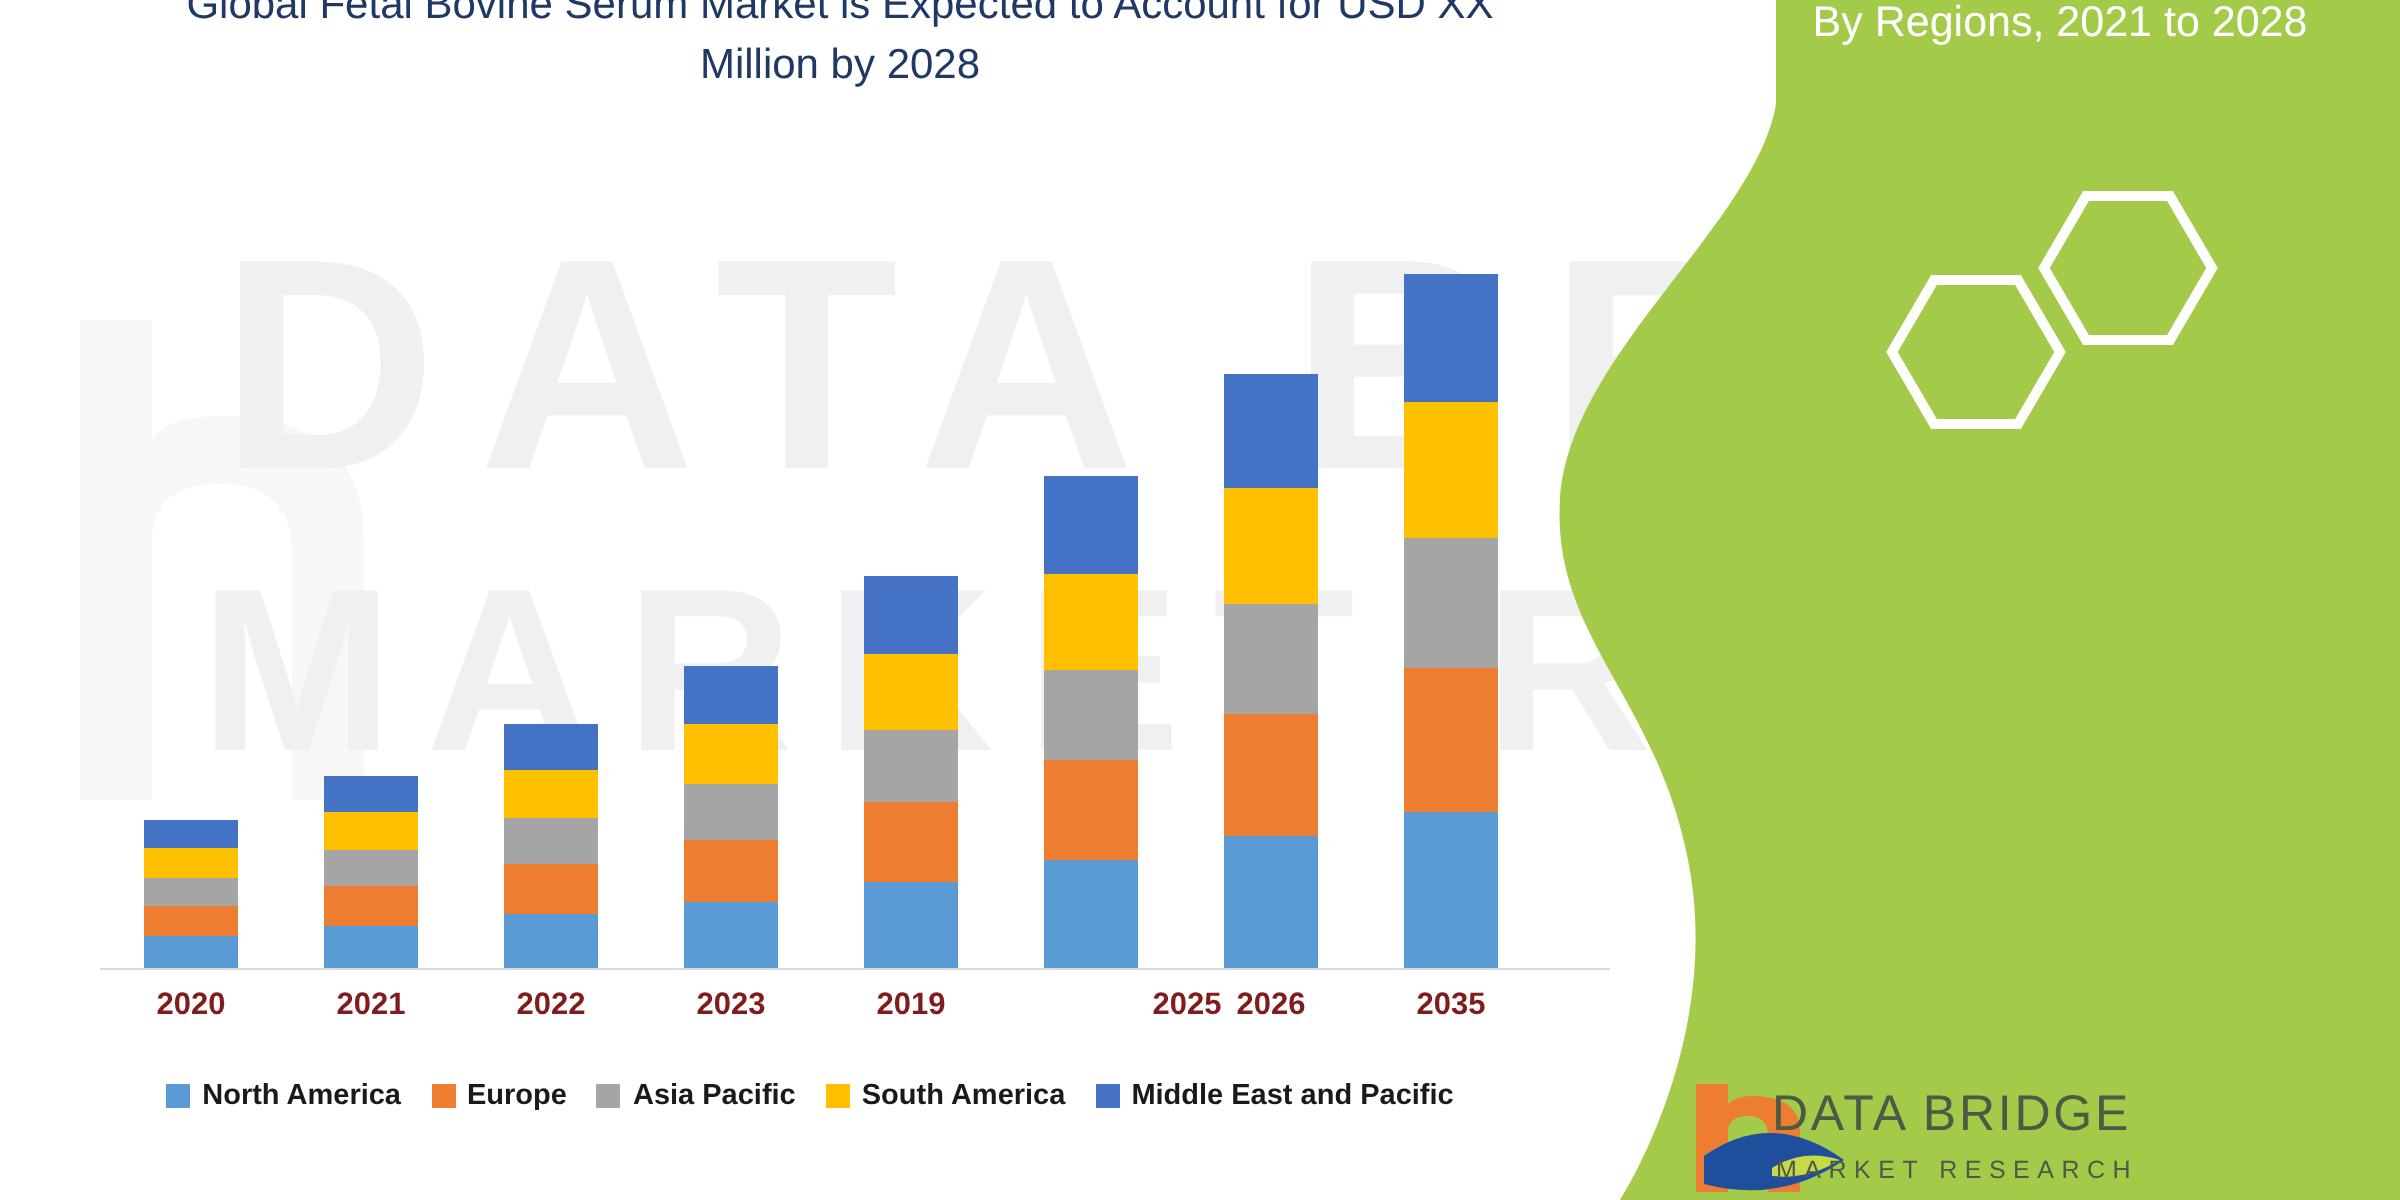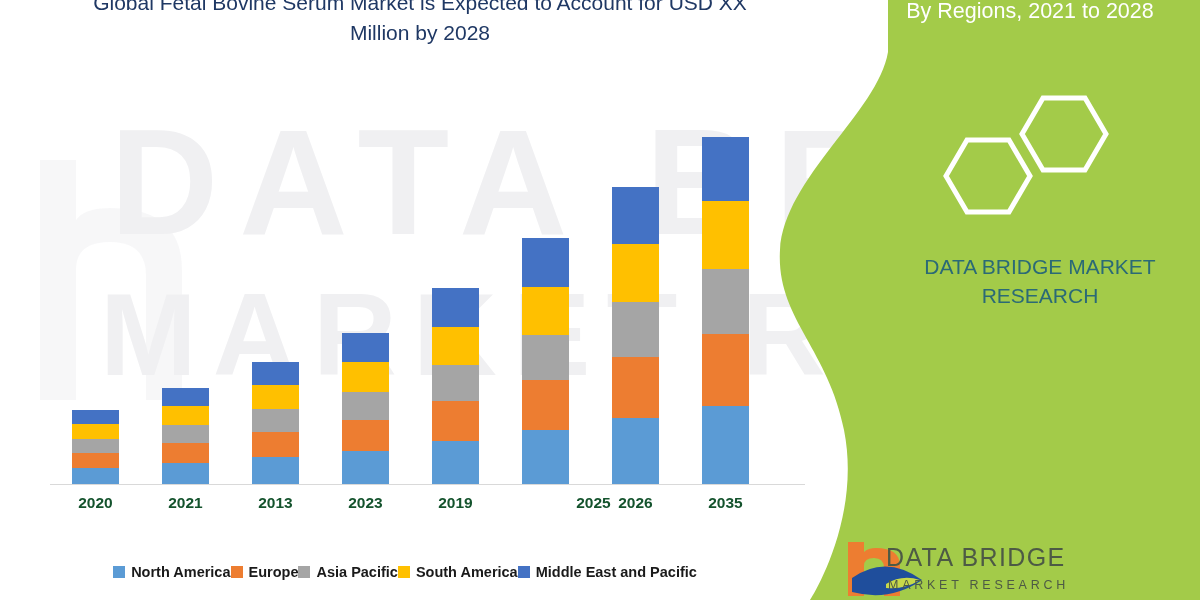--- a/index.html
+++ b/index.html
@@ -142,35 +142,35 @@
     position: absolute;
     z-index: 3;
     left: 50px; top: 494px;
     width: 760px; height: 26px;
   }
   .xlabel {
     position: absolute;
     top: 0;
     width: 47px;
     text-align: center;
-    color: #14532d;
+    color: #7f1d1d;
     font-size: 15.5px;
     font-weight: 700;
   }
 
   
   .legend {
     position: absolute;
     z-index: 3;
     left: 0; top: 540px;
     width: 810px;
     display: flex;
     justify-content: center;
     align-items: flex-start;
-    margin-top: 24px;
+    gap: 15px;
   }
   .legend-item { display: flex; align-items: center; gap: 6px; }
   .legend-swatch { width: 12px; height: 12px; flex: none; }
   .legend-text { color: #1a1a1a; font-size: 14.5px; font-weight: 700; white-space: nowrap; }
 </style>
 </head>
 <body>
 
 <div id="root">
 
@@ -237,21 +237,21 @@
         <div class="seg" title="South America 2027" style="height: 68px; background: rgb(255, 192, 0);"></div>
         <div class="seg" title="Asia Pacific 2027" style="height: 65px; background: rgb(165, 165, 165);"></div>
         <div class="seg" title="Europe 2027" style="height: 72px; background: rgb(237, 125, 49);"></div>
         <div class="seg" title="North America 2027" style="height: 79px; background: rgb(91, 155, 213);"></div>
       </div>
     </div>
   <div class="axis-line"></div>
   <div class="xlabels" id="xlabels">
       <div class="xlabel" style="left: 22px;">2020</div>
       <div class="xlabel" style="left: 112px;">2021</div>
-      <div class="xlabel" style="left: 202px;">2013</div>
+      <div class="xlabel" style="left: 202px;">2022</div>
       <div class="xlabel" style="left: 292px;">2023</div>
       <div class="xlabel" style="left: 382px;">2019</div>
       <div class="xlabel" style="left: 472px; margin-left: 48px;">2025</div>
       <div class="xlabel" style="left: 562px;">2026</div>
       <div class="xlabel" style="left: 652px;">2035</div>
     </div>
 
   <div class="legend" id="legend">
       <div class="legend-item">
         <span class="legend-swatch" style="background: rgb(91, 155, 213);"></span>
@@ -285,21 +285,20 @@
 
   <div class="hexwrap">
     <svg width="200" height="150" viewBox="0 0 200 150" aria-hidden="true">
       <polygon points="118,10 160,10 181,46 160,82 118,82 97,46" fill="none" stroke="#ffffff" stroke-width="5"></polygon>
       <polygon points="42,52 84,52 105,88 84,124 42,124 21,88" fill="none" stroke="#ffffff" stroke-width="5"></polygon>
     </svg>
   </div>
   <div class="hex-label a">2021</div>
   <div class="hex-label b">2028</div>
 
-  <div class="brand-name">DATA BRIDGE MARKET RESEARCH</div>
 
   <div class="logo">
     <svg width="330" height="62" viewBox="0 0 330 62" aria-hidden="true">
       <path d="M8 2 L8 56 L24 56 L24 26 Q24 18 34 18 Q44 18 44 28 L44 56 L60 56 L60 26 Q60 8 36 8 Q28 8 24 12 L24 2 Z" fill="#ED7D31"></path>
       <path d="M12 38 Q46 14 82 40 Q50 62 12 52 Z" fill="#1F4E9C"></path>
       <path d="M46 44 Q62 34 80 40 Q64 50 46 48 Z" fill="#C8D94A"></path>
     </svg>
   </div>
   <div class="logo-text">DATA BRIDGE</div>
   <div class="logo-sub">MARKET RESEARCH</div>

